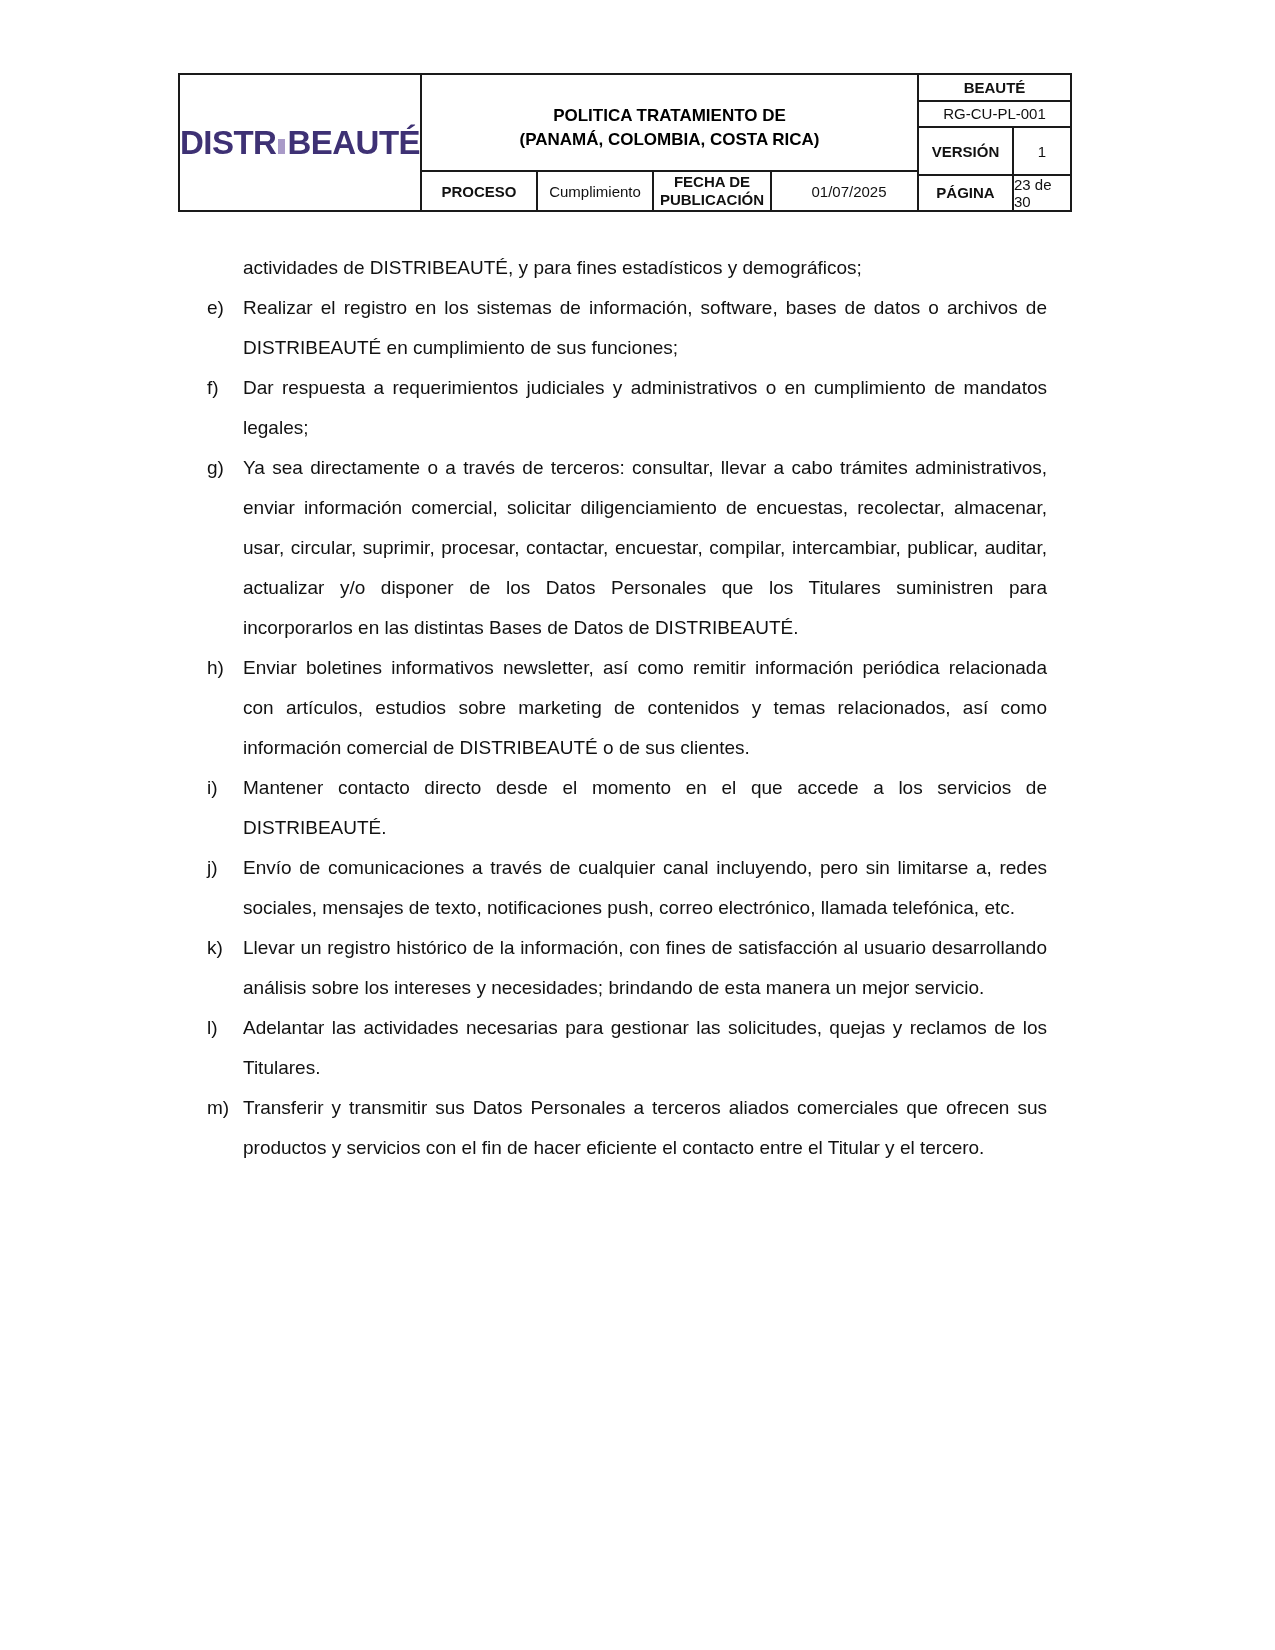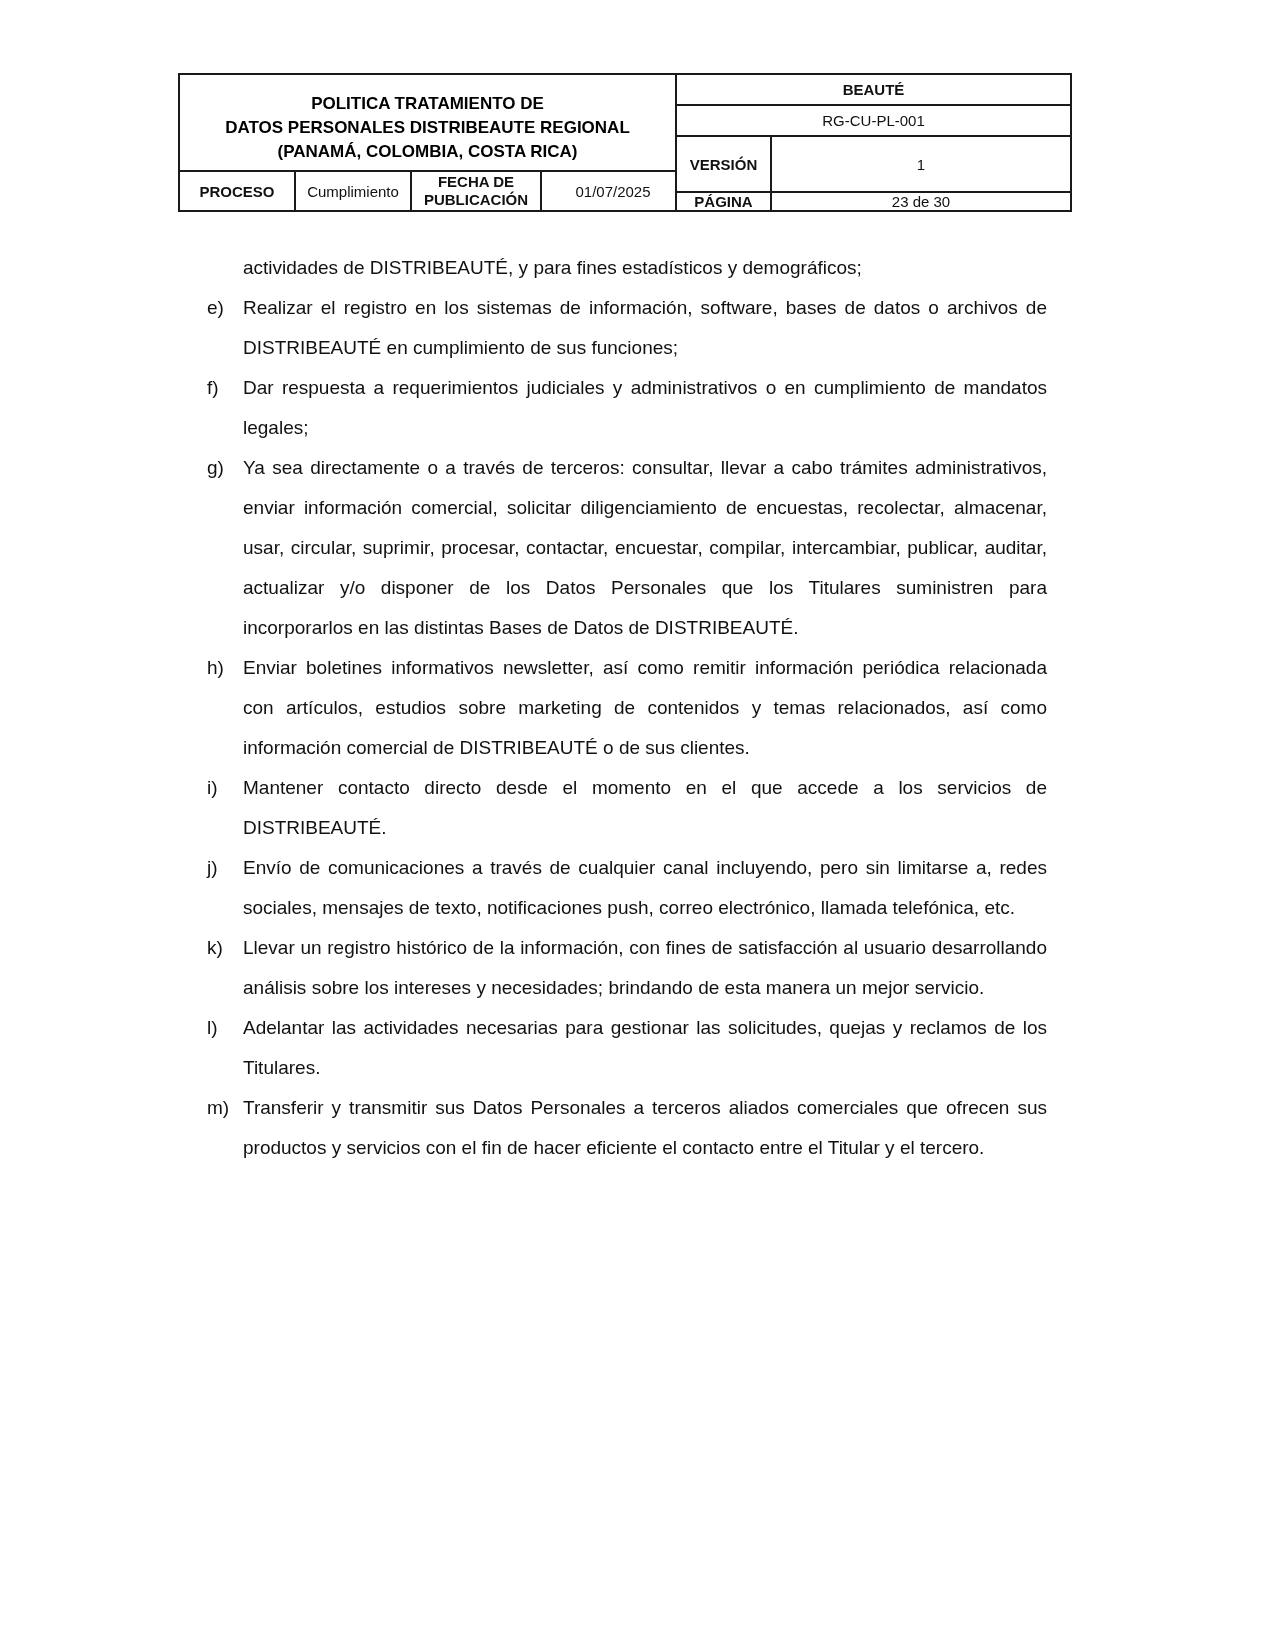--- a/index.html
+++ b/index.html
@@ -90,21 +90,21 @@
     align-items: center;
     justify-content: center;
     text-align: center;
     font-size: 15px;
     border-right: 2px solid var(--line);
     padding: 1px 3px;
   }
   .p-cell:last-child { border-right: none; padding-left: 12px; }
   .p-proceso { width: 116px; font-weight: 700; }
   .p-cumplimiento { width: 116px; }
-  .p-fecha { width: 130px; font-weight: 700; line-height: 18px; }
+  .p-fecha { width: 118px; font-weight: 700; line-height: 18px; }
   .p-fechaval { flex: 1; }
   .right-col { flex: 1; display: flex; flex-direction: column; font-size: 15px; }
   .r-row {
     display: flex;
     align-items: center;
     justify-content: center;
     border-bottom: 2px solid var(--line);
     text-align: center;
   }
   .r-codigo { height: 31px; font-weight: 700; }
@@ -153,25 +153,27 @@
     text-align: left;
   }
 </style>
 </head>
 <body>
 
 <div class="page">
 
   <div class="header-table">
 
+    <div class="logo-cell">
+      <span class="logo"><span>DISTR</span><span class="lipstick"><span class="lip-tip"></span><span class="lip-body" style="display:block"></span></span><span>BEAUTÉ</span></span>
+    </div>
 
     <div class="mid-col">
       <div class="title-cell">
         <div class="title-line">POLITICA TRATAMIENTO DE</div>
-        <div class="title-line">DATOS PERSONALES DISTRIBEAUTE REGIONAL</div>
         <div class="title-line">(PANAMÁ, COLOMBIA, COSTA RICA)</div>
       </div>
       <div class="proceso-row">
         <div class="p-cell p-proceso">PROCESO</div>
         <div class="p-cell p-cumplimiento">Cumplimiento</div>
         <div class="p-cell p-fecha">FECHA DE PUBLICACIÓN</div>
         <div class="p-cell p-fechaval">01/07/2025</div>
       </div>
     </div>
 

